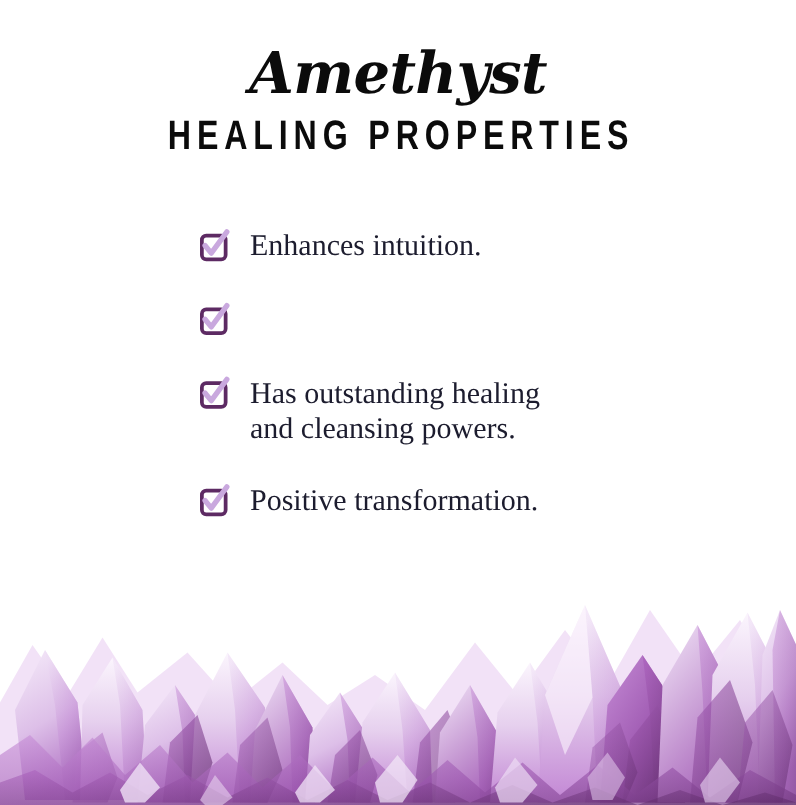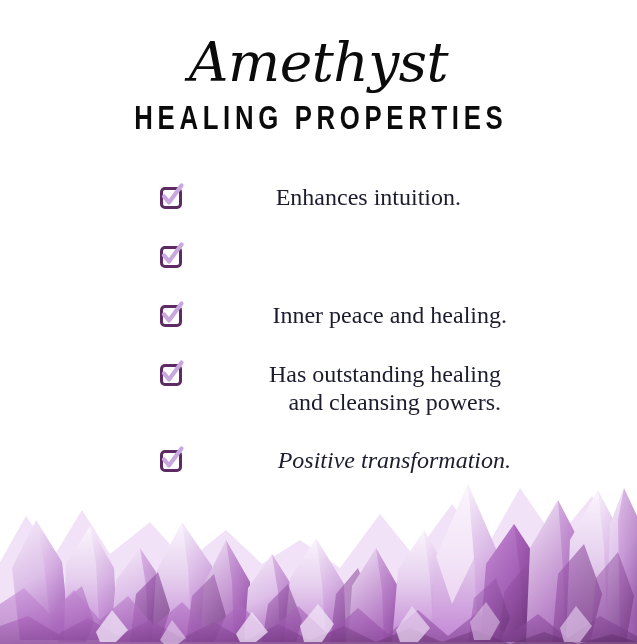--- a/index.html
+++ b/index.html
@@ -28,22 +28,22 @@
   .header {
     position: absolute;
     left: 0;
     top: 34px;
     width: 637px;
     text-align: center;
   }
   .title {
     font-family: "DejaVu Serif", "Liberation Serif", serif;
     font-style: italic;
-    font-weight: normal;
-    font-size: 55px;
+    font-weight: bold;
+    font-size: 46px;
     line-height: 1.05;
     color: #0b0b0b;
     letter-spacing: -0.5px;
     margin: 0;
     display: block;
   }
   .subtitle {
     font-family: "Liberation Sans", sans-serif;
     font-weight: bold;
     font-size: 33px;
@@ -65,21 +65,21 @@
     top: 183px;
     width: 637px;
   }
   .list-item {
     position: relative;
     display: block;
     padding-left: 160px;
     margin-bottom: 29px;
     min-height: 30px;
   }
-  .list-item.tight { margin-bottom: 6px; font-style: italic; }
+  .list-item.tight { margin-bottom: 6px; }
   .list-item.multiline { }
 
   .checkbox {
     position: absolute;
     left: 160px;
     top: 4px;
     width: 22px;
     height: 22px;
     box-sizing: border-box;
     border: 3px solid #5d2a63;
@@ -96,21 +96,21 @@
   }
 
   .item-text {
     display: block;
     margin-left: 40px;
     font-family: "Liberation Serif", serif;
     font-size: 24px;
     line-height: 1.18;
     color: #1c1c2e;
     white-space: pre-line;
-    text-align: right;
+    text-align: left;
     padding-right: 150px;
   }
   .item-text.l1 { padding-right: 176px; }
   .item-text.l2 { padding-right: 182px; }
   .item-text.l3 { padding-right: 130px; }
   .item-text.l4 { padding-right: 136px; }
   .item-text.l5 { padding-right: 126px; }
 
   
   .crystals {
@@ -144,28 +144,20 @@
     </div>
 
     <div class="list-item">
       <span class="checkbox">
         <svg viewBox="0 0 26 26" aria-hidden="true">
           <path d="M5 13.4 L10 19.5 L22.5 2.5" fill="none" stroke="#c9a8de" stroke-width="4.2" stroke-linecap="round" stroke-linejoin="round"></path>
         </svg>
       </span>
     </div>
 
-    <div class="list-item">
-      <span class="checkbox">
-        <svg viewBox="0 0 26 26" aria-hidden="true">
-          <path d="M5 13.4 L10 19.5 L22.5 2.5" fill="none" stroke="#c9a8de" stroke-width="4.2" stroke-linecap="round" stroke-linejoin="round"></path>
-        </svg>
-      </span>
-      <span class="item-text l3">Inner peace and healing.</span>
-    </div>
 
     <div class="list-item multiline">
       <span class="checkbox">
         <svg viewBox="0 0 26 26" aria-hidden="true">
           <path d="M5 13.4 L10 19.5 L22.5 2.5" fill="none" stroke="#c9a8de" stroke-width="4.2" stroke-linecap="round" stroke-linejoin="round"></path>
         </svg>
       </span>
       <span class="item-text l4">Has outstanding healing
 and cleansing powers.</span>
     </div>

